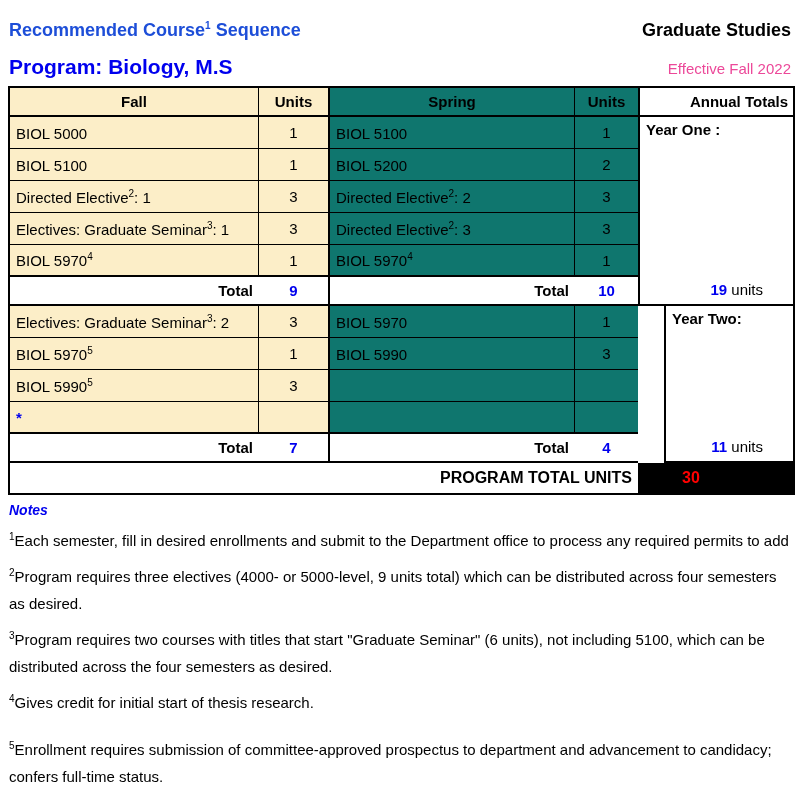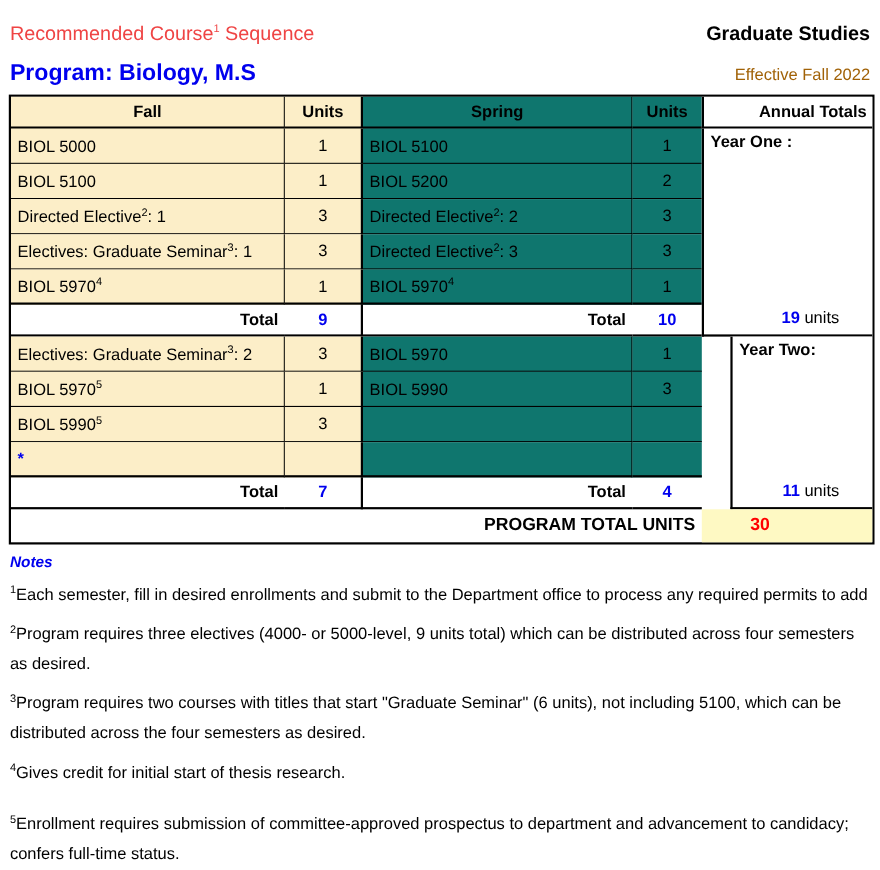--- a/index.html
+++ b/index.html
@@ -1,26 +1,26 @@
 <!DOCTYPE html>
 <html><head>
 <meta charset="utf-8">
 <style>
   * { margin:0; padding:0; box-sizing:border-box; }
   html,body { background:#fff; width:800px; }
   body { font-family:"Liberation Sans", sans-serif; color:#000; }
 
   .top { padding:20px 9px 0 9px; }
   .row1 { display:flex; justify-content:space-between; align-items:baseline; }
-  .doc-title { color:#ef4444; font-size:18px; font-weight:normal; }
+  .doc-title { color:#1d4ed8; font-size:18px; font-weight:bold; }
   .doc-title sup { font-size:10px; }
   .org-title { font-size:18px; font-weight:bold; color:#000; }
   .row2 { display:flex; justify-content:space-between; align-items:baseline; margin-top:14px; margin-bottom:7px; }
   .program { color:#0000EE; font-size:21px; font-weight:bold; }
-  .effective { font-size:15px; color:#a16207; }
+  .effective { font-size:15px; color:#ec4899; }
 
   .sheet { margin-left:8px; width:787px; border:2px solid #000; display:flex; }
   .main-cols { width:628px; display:grid;
     grid-template-columns:249px 71px 245px 63px;
     grid-template-rows:29px repeat(5,32px) 29px repeat(4,32px) 29px 30px; }
   .annual-col { width:155px; display:flex; flex-direction:column; }
 
   .c { border-right:1px solid #000; border-bottom:1px solid #000;
        display:flex; align-items:center; padding:0 6px; font-size:15px; overflow:hidden; }
   .tx { display:inline; white-space:nowrap; }
@@ -39,21 +39,21 @@
 
   .a-cell { border-left:2px solid #000; border-bottom:2px solid #000; background:#fff; }
   .a-head { height:29px; display:flex; align-items:center; justify-content:flex-end;
             padding-right:5px; font-size:15px; font-weight:bold; }
   .a-year { display:flex; flex-direction:column; justify-content:space-between; }
   .a-y1 { height:189px; }
   .a-y2 { height:157px;margin-left:26px; }
   .a-year .ylabel { padding:4px 0 0 6px; font-size:15px; font-weight:bold; }
   .a-year .yunits { text-align:right; padding:0 30px 6px 0; font-size:15px; }
   .a-prog { height:30px; display:flex; align-items:center; padding-left:44px;
-            font-size:16px; font-weight:bold; background:#fef9c3; }
+            font-size:16px; font-weight:bold; background:#000000; }
 
   .prog-label { grid-column:1 / span 4; }
 
   .notes { padding:7px 9px 0 9px; }
   .notes-title { color:#0000EE; font-size:14px; font-weight:bold; font-style:italic; }
   .note { font-size:15px; line-height:27px; margin-top:5px; max-width:782px; }
   .note sup { font-size:10px; }
   .note.gap { margin-top:16px; }
   .star-note { font-size:15px; line-height:27px; margin-top:0; }
 </style>

